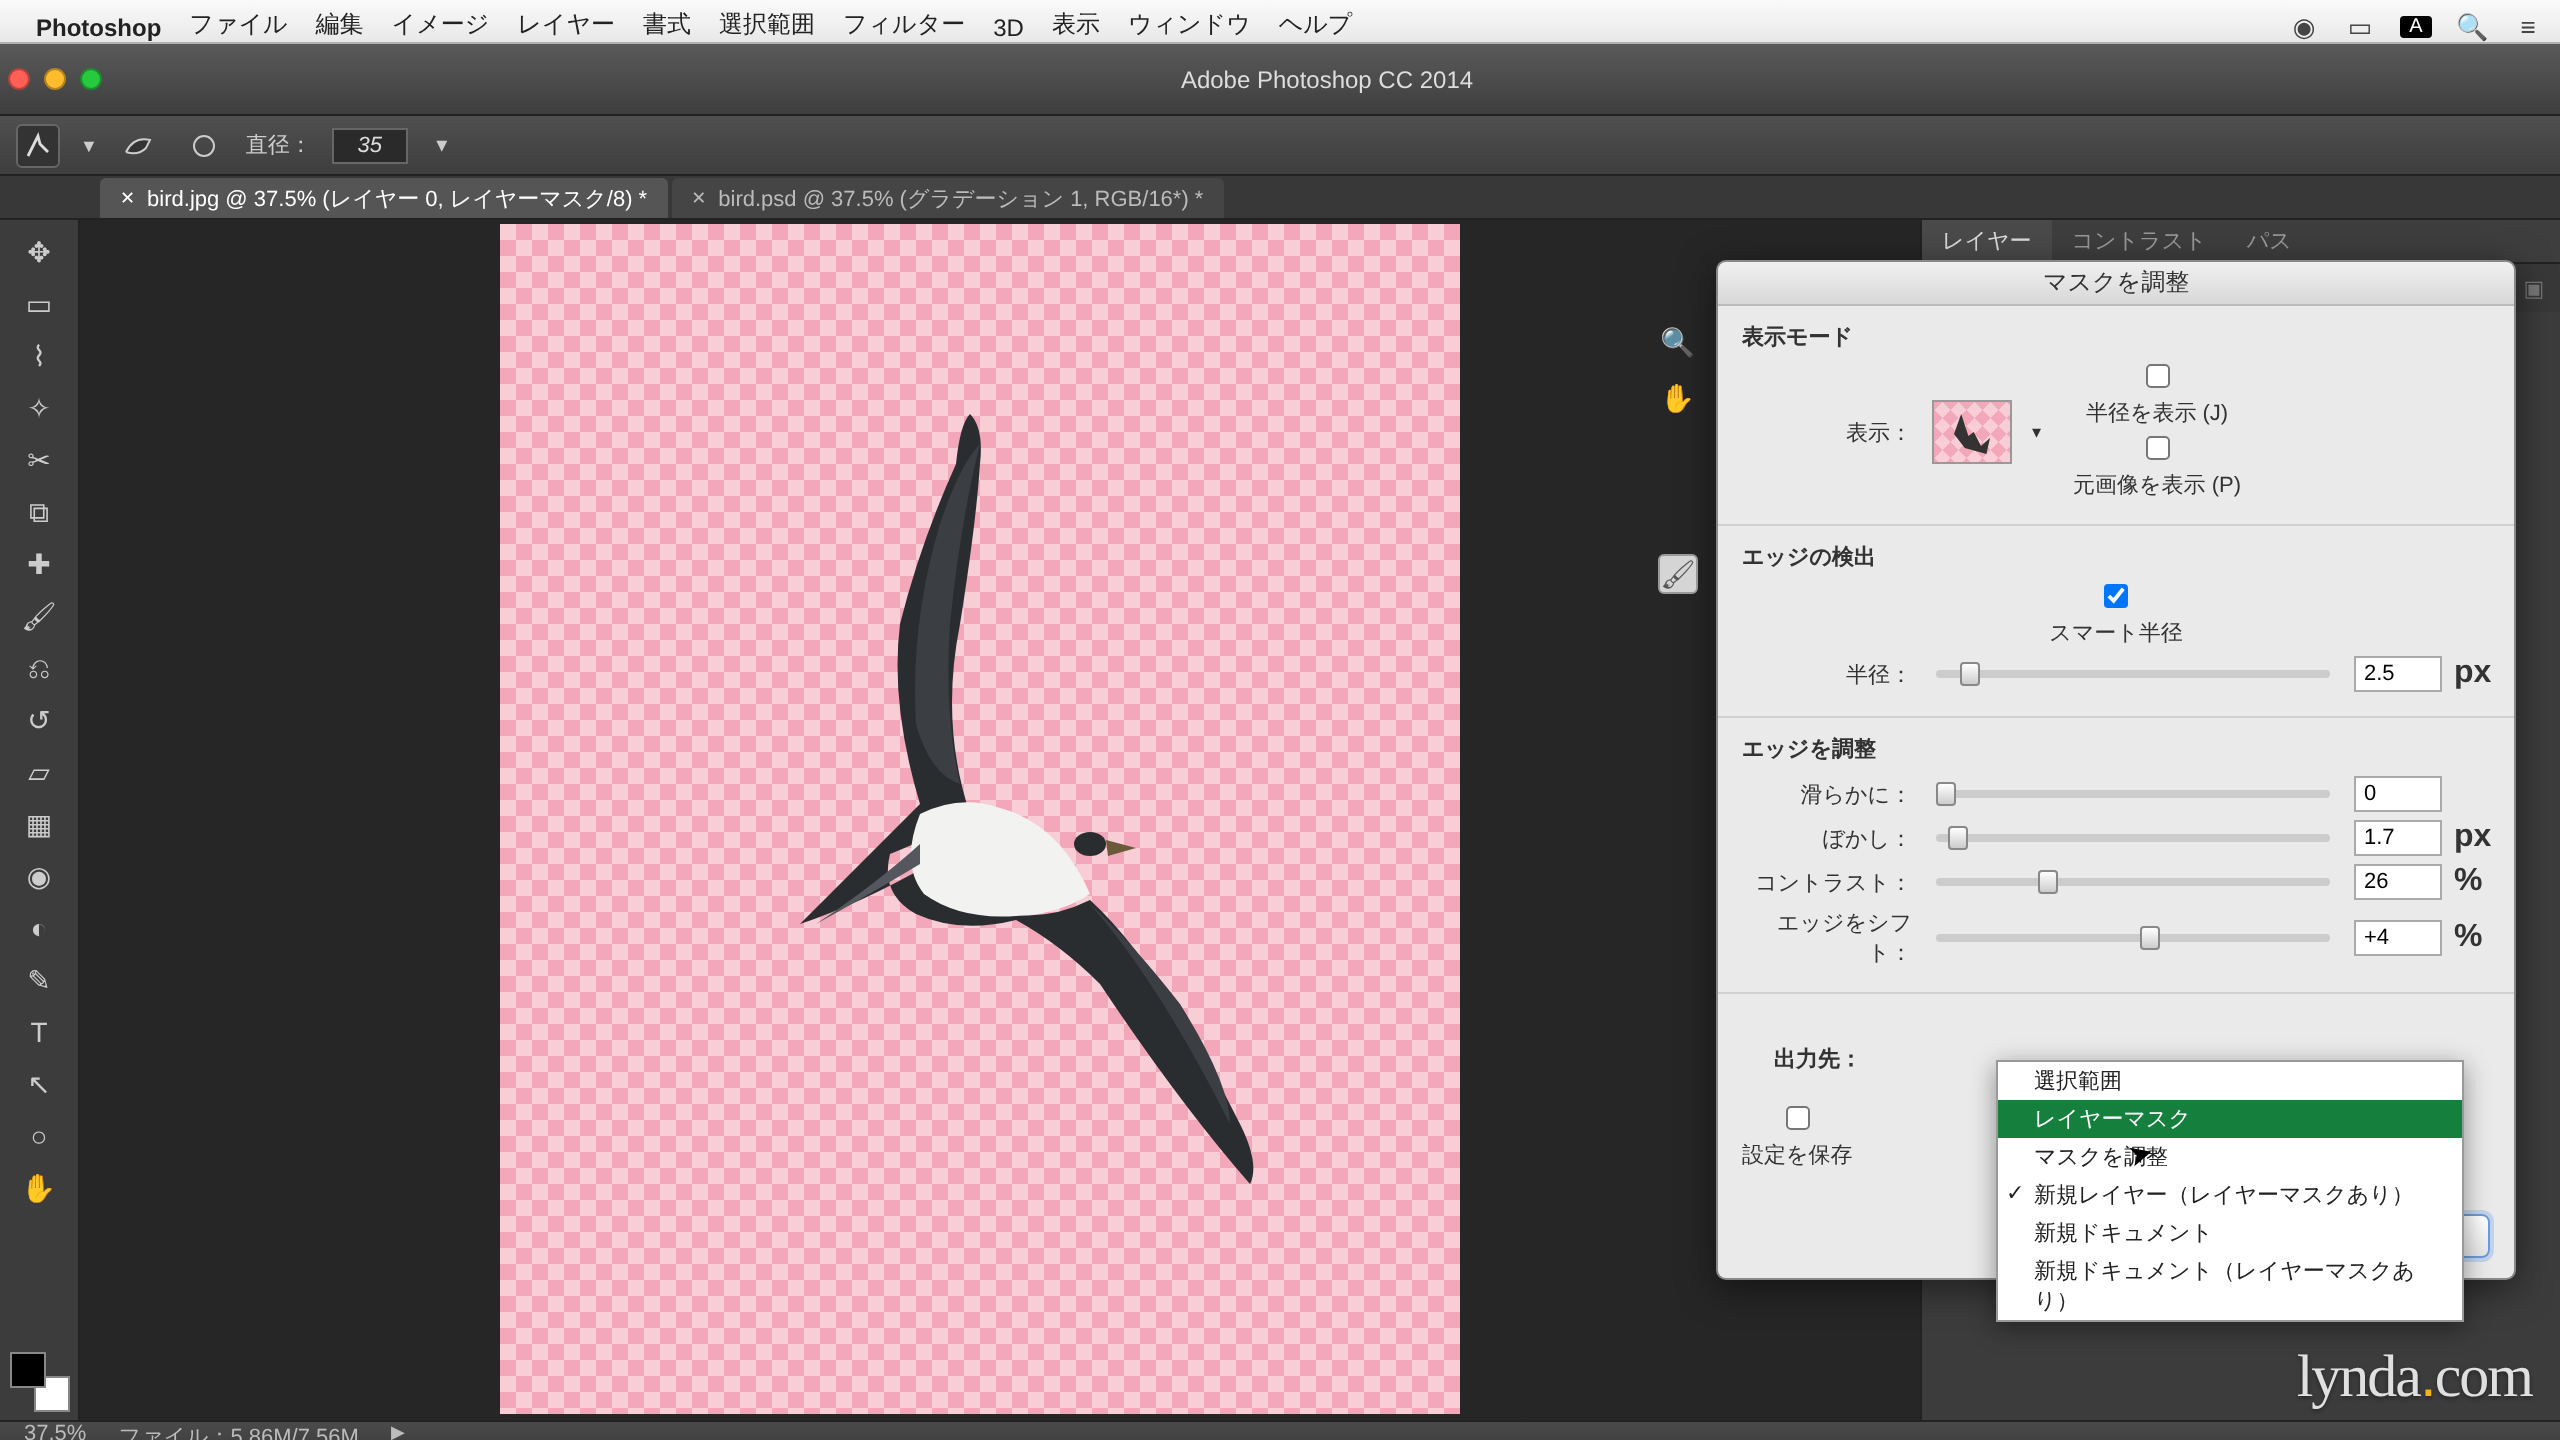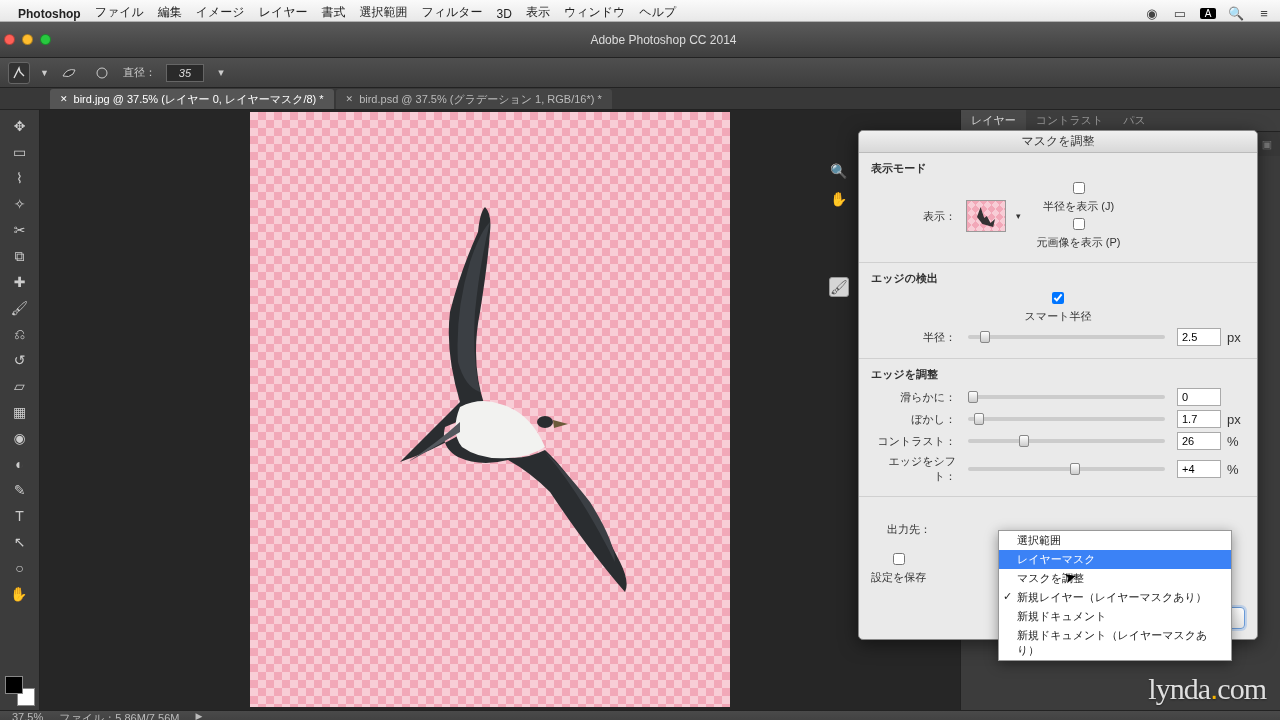--- a/index.html
+++ b/index.html
@@ -67,41 +67,41 @@
 
 .dialog { position:absolute; top:130px; left:858px; width:400px; background:#eaeaea; border:1px solid #888; border-radius:5px; box-shadow:0 4px 18px rgba(0,0,0,0.5); font-size:11px; color:#333;}
 .dialog .dlg-title { height:22px; background:linear-gradient(#f0f0f0,#d8d8d8); border-bottom:1px solid #bbb; display:flex; align-items:center; justify-content:center; font-size:12px; border-radius:5px 5px 0 0;}
 .dialog .section { padding: 8px 12px; border-bottom:1px solid #d0d0d0;}
 .dialog .sec-head { font-weight:bold; margin-bottom:6px; font-size:11px;}
 .dialog .row { display:flex; align-items:center; gap:6px; margin:4px 0; }
 .dialog .row .lbl { width:85px; text-align:right; font-size:11px;}
 .dialog .slider { flex:1; height:4px; background:#ccc; border-radius:2px; position:relative; margin:0 6px;}
 .dialog .slider .thumb { position:absolute; top:-4px; width:10px; height:12px; background:linear-gradient(#fff,#ccc); border:1px solid #888; border-radius:2px;}
 .dialog input.num { width:44px; height:18px; border:1px solid #aaa; text-align:left; padding:0 4px; font-size:11px;}
-.dialog .unit { width:18px; font-size:13px;}
+.dialog .unit { width:18px; font-size:16px;font-weight:bold;}
 .dialog .view-thumb{ width:40px; height:32px; border:1px solid #999; background:
   linear-gradient(45deg,#f2a8b8 25%,transparent 25%),
   linear-gradient(-45deg,#f2a8b8 25%,transparent 25%),
   linear-gradient(45deg,transparent 75%,#f2a8b8 75%),
   linear-gradient(-45deg,transparent 75%,#f2a8b8 75%);
   background-size:8px 8px; background-color:#f8cdd6; position:relative; margin:0 4px;}
 .dialog .view-thumb::after{content:'';position:absolute;top:6px;left:10px;width:18px;height:20px;background:#333;clip-path:polygon(20% 0,40% 55%,55% 45%,75% 80%,100% 60%,90% 100%,30% 85%,0 50%);}
 .dialog .checkbox { display:flex; align-items:center; gap:5px; font-size:11px;flex-direction:column;}
 .dialog .checkbox input { width:12px; height:12px;}
 .dialog .side-tools{ position:absolute; left:-30px; top:30px; display:flex; flex-direction:column; gap:8px;}
 .dialog .side-tools .st{ width:20px;height:20px; display:flex; align-items:center; justify-content:center; color:#555; font-size:14px;}
 .dialog .side-tools .st.selected{ background:#d5d5d5; border:1px solid #999; border-radius:3px;}
 .dialog .buttons{ padding:10px 12px; display:flex; justify-content:flex-end; gap:8px; align-items:center;}
 .dialog .btn { height:22px; padding:0 14px; background:linear-gradient(#fff,#e5e5e5); border:1px solid #aaa; border-radius:4px; font-size:11px;}
 .dialog .btn.primary{ border-color:#6a9bd8; box-shadow:0 0 0 2px rgba(100,160,240,0.3);}
 
 
 .dropdown-open { position:absolute; top:530px; left:998px; width:234px; background:#fff; border:1px solid #999; box-shadow:0 3px 12px rgba(0,0,0,0.4); z-index:200; font-size:11px;}
 .dropdown-open .opt{ padding:2px 18px; color:#222;}
-.dropdown-open .opt.hl{ background:#3b82f6; color:#fff;}
+.dropdown-open .opt.hl{ background:#15803d; color:#fff;}
 .dropdown-open .opt.check::before{ content:'✓'; position:absolute; margin-left:-14px;}
 
 .statusbar { height:22px; background:linear-gradient(#4a4a4a,#383838); border-top:1px solid #222; color:#bbb; font-size:11px; display:flex; align-items:flex-start; padding:0 12px; gap:16px;}
 
 .watermark{ position:absolute; bottom:14px; right:14px; font-size:30px; color:rgba(255,255,255,0.85); font-family:Georgia,serif; letter-spacing:-1px; z-index:101; text-shadow:0 1px 2px rgba(0,0,0,0.4);}
 .watermark .dot{color:#f7b500;}
 
 .cursor-arrow{ position:absolute; top:568px; left:1064px; z-index:300; font-size:15px; color:#000; transform:rotate(-15deg);}
 </style>
 </head>
@@ -322,21 +322,21 @@
       <div class="lbl">エッジをシフト：</div>
       <div class="slider">
           <div class="thumb" style="left:52%;"></div>
         </div>
       <input class="num" value="+4" style="">
       <span class="unit">%</span>
     </div>
   </div>
 
   <div class="section" style="border-bottom:none;">
-    <div class="row" style="height:40px;">
+    <div class="row" style="height:40px;font-weight:bold;">
       <div class="lbl" style="width:60px;">出力先：</div>
     </div>
     <div class="row">
       <label class="checkbox">
           <input type="checkbox" style="">
           <span>設定を保存</span>
         </label>
     </div>
   </div>
 

